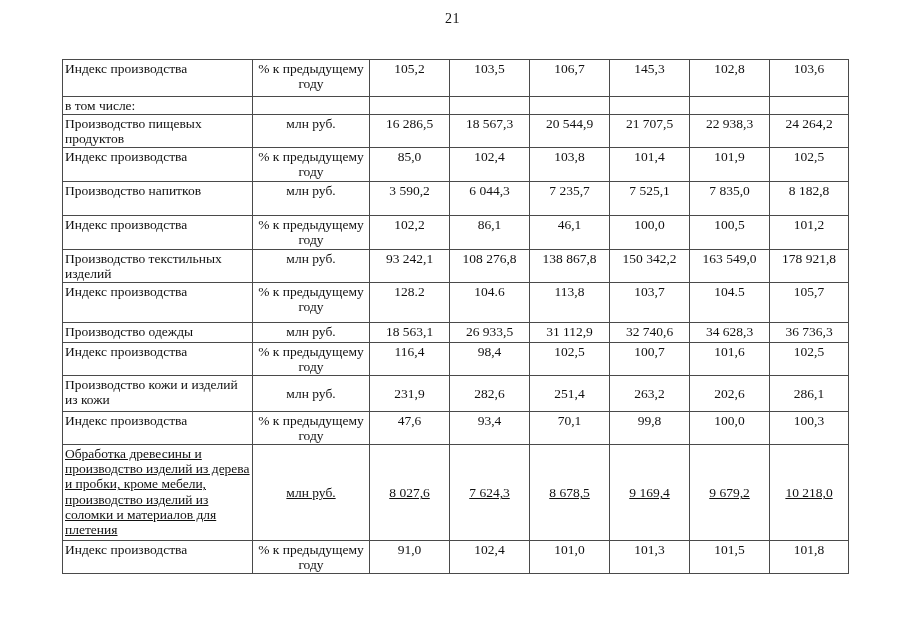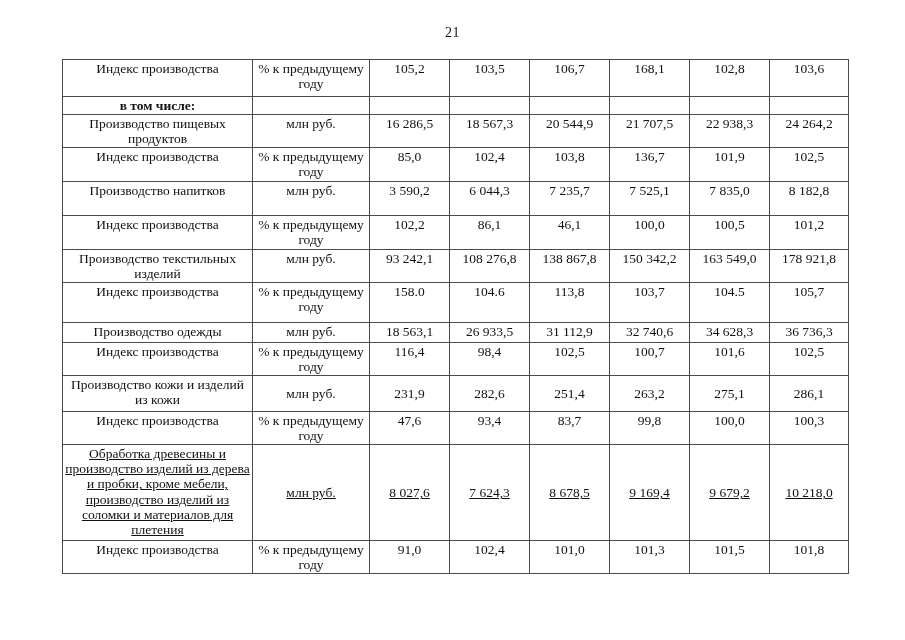--- a/index.html
+++ b/index.html
@@ -9,21 +9,21 @@
   }
   body {
     width: 905px;
     height: 640px;
     position: relative;
     font-family: "Liberation Serif", serif;
     color: #111111;
   }
   .page-number {
     position: absolute;
-    top: 25px;
+    top: 11px;
     left: 0;
     width: 905px;
     text-align: center;
     font-size: 14px;
     letter-spacing: 0.5px;
   }
   table.production-table {
     position: absolute;
     left: 62px;
     top: 59px;
@@ -34,21 +34,21 @@
   table.production-table td {
     border: 1px solid #4a4a4a;
     font-size: 13.5px;
     line-height: 1.12;
     padding: 1px 2px;
     vertical-align: top;
     overflow: hidden;
     word-wrap: break-word;
   }
   td.c-name {
-    text-align: center;
+    text-align: left;
     padding-left: 5px;
     padding-right: 8px;
     margin-top: 43px;
   }
   td.c-unit, td.c-val {
     text-align: center;
   }
   tr.v-mid td.c-unit, tr.v-mid td.c-val {
     vertical-align: middle;
   }
@@ -69,25 +69,25 @@
     <col style="width:80px">
     <col style="width:79px">
   </colgroup>
   <tbody>
       <tr style="height: 37px;">
         <td class="c-name">Индекс производства</td>
         <td class="c-unit">% к предыдущему году</td>
         <td class="c-val">105,2</td>
         <td class="c-val">103,5</td>
         <td class="c-val">106,7</td>
-        <td class="c-val">168,1</td>
+        <td class="c-val">145,3</td>
         <td class="c-val">102,8</td>
         <td class="c-val">103,6</td>
       </tr>
-      <tr style="height: 17px; font-weight: bold;">
+      <tr style="height: 17px;">
         <td class="c-name">в том числе:</td>
         <td class="c-unit"></td>
         <td class="c-val"></td>
         <td class="c-val"></td>
         <td class="c-val"></td>
         <td class="c-val"></td>
         <td class="c-val"></td>
         <td class="c-val"></td>
       </tr>
       <tr style="height: 29px;">
@@ -99,21 +99,21 @@
         <td class="c-val">21 707,5</td>
         <td class="c-val">22 938,3</td>
         <td class="c-val">24 264,2</td>
       </tr>
       <tr style="height: 31px;">
         <td class="c-name">Индекс производства</td>
         <td class="c-unit">% к предыдущему году</td>
         <td class="c-val">85,0</td>
         <td class="c-val">102,4</td>
         <td class="c-val">103,8</td>
-        <td class="c-val">136,7</td>
+        <td class="c-val">101,4</td>
         <td class="c-val">101,9</td>
         <td class="c-val">102,5</td>
       </tr>
       <tr style="height: 34px; padding-left: 44px;">
         <td class="c-name">Производство напитков</td>
         <td class="c-unit">млн руб.</td>
         <td class="c-val">3 590,2</td>
         <td class="c-val">6 044,3</td>
         <td class="c-val">7 235,7</td>
         <td class="c-val">7 525,1</td>
@@ -136,21 +136,21 @@
         <td class="c-val">93 242,1</td>
         <td class="c-val">108 276,8</td>
         <td class="c-val">138 867,8</td>
         <td class="c-val">150 342,2</td>
         <td class="c-val">163 549,0</td>
         <td class="c-val">178 921,8</td>
       </tr>
       <tr style="height: 40px;">
         <td class="c-name">Индекс производства</td>
         <td class="c-unit">% к предыдущему году</td>
-        <td class="c-val">158.0</td>
+        <td class="c-val">128.2</td>
         <td class="c-val">104.6</td>
         <td class="c-val">113,8</td>
         <td class="c-val">103,7</td>
         <td class="c-val">104.5</td>
         <td class="c-val">105,7</td>
       </tr>
       <tr style="height: 20px; padding-left: 17px;">
         <td class="c-name">Производство одежды</td>
         <td class="c-unit">млн руб.</td>
         <td class="c-val">18 563,1</td>
@@ -170,29 +170,29 @@
         <td class="c-val">101,6</td>
         <td class="c-val">102,5</td>
       </tr>
       <tr class="v-mid" style="height: 36px;">
         <td class="c-name">Производство кожи и изделий из кожи</td>
         <td class="c-unit">млн руб.</td>
         <td class="c-val">231,9</td>
         <td class="c-val">282,6</td>
         <td class="c-val">251,4</td>
         <td class="c-val">263,2</td>
-        <td class="c-val">275,1</td>
+        <td class="c-val">202,6</td>
         <td class="c-val">286,1</td>
       </tr>
       <tr style="height: 32px;">
         <td class="c-name">Индекс производства</td>
         <td class="c-unit">% к предыдущему году</td>
         <td class="c-val">47,6</td>
         <td class="c-val">93,4</td>
-        <td class="c-val">83,7</td>
+        <td class="c-val">70,1</td>
         <td class="c-val">99,8</td>
         <td class="c-val">100,0</td>
         <td class="c-val">100,3</td>
       </tr>
       <tr class="v-mid" style="height: 96px; text-decoration: underline;">
         <td class="c-name">Обработка древесины и производство изделий из дерева и пробки, кроме мебели, производство изделий из соломки и материалов для плетения</td>
         <td class="c-unit">млн руб.</td>
         <td class="c-val">8 027,6</td>
         <td class="c-val">7 624,3</td>
         <td class="c-val">8 678,5</td>

